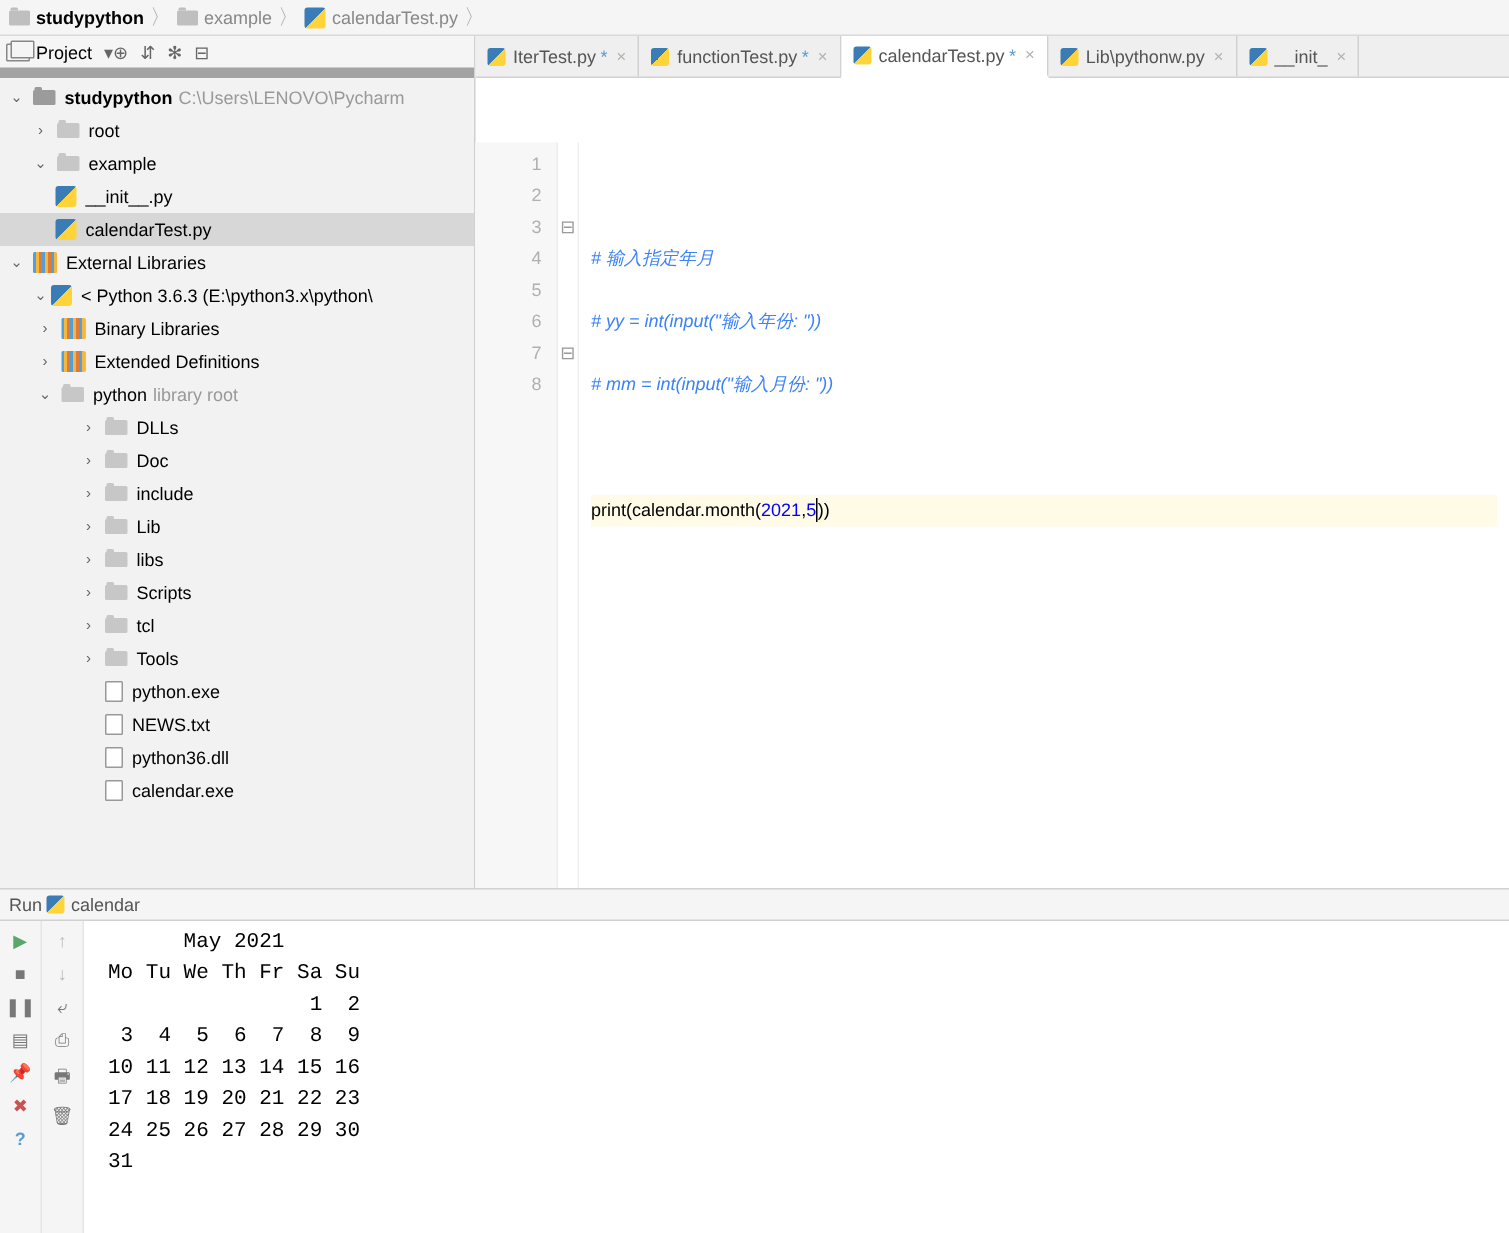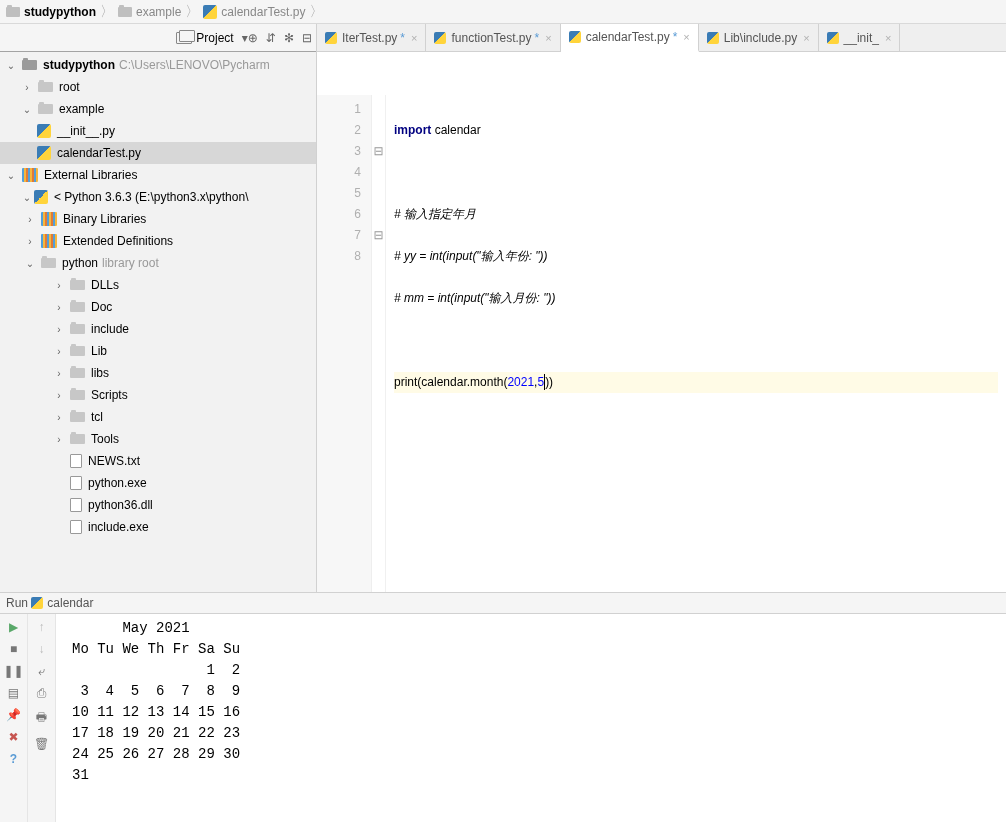--- a/index.html
+++ b/index.html
@@ -11,21 +11,21 @@
 .breadcrumb .sep { color:#aaa; margin:0 4px; font-size:14px; }
 .breadcrumb .item { color:#888; }
 .breadcrumb .item.first { color:#000; font-weight:bold; }
 .folder-icon { display:inline-block; width:14px; height:10px; background:#bfbfbf; border-radius:1px; margin-right:4px; vertical-align:middle; position:relative; }
 .folder-icon:before { content:""; position:absolute; top:-2px; left:1px; width:5px; height:2px; background:#bfbfbf; border-radius:1px 1px 0 0; }
 .py-icon { display:inline-block; width:14px; height:14px; margin-right:4px; vertical-align:middle; background:linear-gradient(135deg,#3a7cb5 50%,#ffd43b 50%); border-radius:2px; }
 
 
 .main-split { display:flex; height:568px; }
 .sidebar { width:317px; background:#f2f2f2; border-right:1px solid #d1d1d1; display:flex; flex-direction:column; }
-.sidebar-header { height:28px; background:#f5f5f5; border-bottom:1px solid #a3a3a3; display:flex; align-items:center; justify-content:flex-end; padding:0 4px; }
+.sidebar-header { height:28px; background:#f5f5f5; border-bottom:7px solid #a3a3a3; display:flex; align-items:center; justify-content:flex-start; padding:0 4px; }
 .sidebar-header .left { display:flex; align-items:center; gap:4px; }
 .proj-stack { display:inline-block; width:16px; height:12px; border:1px solid #888; border-radius:1px; position:relative; }
 .proj-stack:before { content:""; position:absolute; left:2px; top:-3px; width:14px; height:10px; border:1px solid #888; border-radius:1px; background:#f5f5f5; }
 .chev { color:#666; margin-left:4px; }
 .sidebar-header .right { display:flex; gap:8px; color:#666; }
 .tool-icon { cursor:pointer; }
 
 .tree { flex:1; overflow:hidden; padding-top:2px; user-select:none; }
 .tree-row { display:flex; align-items:center; height:22px; white-space:nowrap; }
 .tree-row.selected { background:#d7d7d7; }
@@ -47,21 +47,21 @@
 .tab { display:flex; align-items:center; padding:0 8px; border-right:1px solid #d1d1d1; color:#555; position:relative; }
 .tab.active { background:#fff; border-bottom:2px solid #fff; margin-bottom:-1px; }
 .tab .close { margin-left:6px; color:#b0b0b0; font-size:11px; }
 .tab .dirty { color:#5a9bd5; margin-left:3px; }
 
 .editor-body { flex:1; display:flex; font-family:Consolas,'Courier New',monospace; font-size:14px; background:#fff; }
 .gutter { width:55px; text-align:right; padding:4px 10px 0 0; color:#b0b0b0; background:#f7f7f7; border-right:1px solid #eee; line-height:21px; }
 .fold-col { width:14px; background:#fff; border-right:1px solid #f0f0f0; padding-top:4px; line-height:21px; color:#b0b0b0; font-size:10px; text-align:center; }
 .code { flex:1; padding:4px 8px 0 8px; line-height:21px; white-space:pre; }
 .kw { color:#000080; font-weight:bold; }
-.cm { color:#000000; font-style:italic; }
+.cm { color:#3b82f6; font-style:italic; }
 .num { color:#0000ff; }
 .ident { color:#000; }
 .hl-line { background:#fffbe6; display:inline-block; width:100%; }
 .caret { display:inline-block; width:1px; height:16px; background:#000; vertical-align:middle; position:relative; top:-1px; }
 
 
 .run-bar { height:22px; background:#f5f5f5; border-top:1px solid #d1d1d1; border-bottom:1px solid #d1d1d1; display:flex; align-items:center; padding:0 6px; color:#555; }
 .run-panel { display:flex; height:208px; }
 .run-gutter { width:28px; background:#f5f5f5; border-right:1px solid #e5e5e5; display:flex; flex-direction:column; align-items:center; gap:8px; padding:6px 0; color:#777; font-size:14px; }
 .run-gutter .play { color:#59a869; }
@@ -190,36 +190,36 @@
           <span class="label">tcl</span>
         </div>
         <div class="tree-row indent3">
           <span class="expander">›</span>
           <span class="dir-icon"></span>
           <span class="label">Tools</span>
         </div>
         <div class="tree-row indent3">
           <span class="expander none">·</span>
           <span class="file-icon"></span>
+          <span class="label">python.exe</span>
+        </div>
+        <div class="tree-row indent3">
+          <span class="expander none">·</span>
+          <span class="file-icon"></span>
           <span class="label">NEWS.txt</span>
-        </div>
-        <div class="tree-row indent3">
-          <span class="expander none">·</span>
-          <span class="file-icon"></span>
-          <span class="label">python.exe</span>
         </div>
         <div class="tree-row indent3">
           <span class="expander none">·</span>
           <span class="file-icon"></span>
           <span class="label">python36.dll</span>
         </div>
         <div class="tree-row indent3">
           <span class="expander none">·</span>
           <span class="file-icon"></span>
-          <span class="label">include.exe</span>
+          <span class="label">calendar.exe</span>
         </div>
       </div>
   </div>
 
   <div class="editor-area">
     <div class="tabs" id="tabs">
         <div class="tab">
           <span class="py-icon" style="width: 12px; height: 12px; margin-right: 5px;"></span>
           <span>IterTest.py</span>
           <span class="dirty">*</span>
@@ -232,21 +232,21 @@
           <span class="close">×</span>
         </div>
         <div class="tab active">
           <span class="py-icon" style="width: 12px; height: 12px; margin-right: 5px;"></span>
           <span>calendarTest.py</span>
           <span class="dirty">*</span>
           <span class="close">×</span>
         </div>
         <div class="tab">
           <span class="py-icon" style="width: 12px; height: 12px; margin-right: 5px;"></span>
-          <span>Lib\include.py</span>
+          <span>Lib\pythonw.py</span>
           <span class="close">×</span>
         </div>
         <div class="tab">
           <span class="py-icon" style="width: 12px; height: 12px; margin-right: 5px;"></span>
           <span>__init_</span>
           <span class="close">×</span>
         </div>
       </div>
     <div class="editor-body">
       <div class="gutter" id="gutter">
@@ -263,21 +263,20 @@
 <div>&nbsp;</div>
           <div>&nbsp;</div>
           <div style="color:#999">⊟</div>
           <div>&nbsp;</div>
           <div>&nbsp;</div>
           <div>&nbsp;</div>
           <div style="color:#999">⊟</div>
           <div>&nbsp;</div>
       </div>
       <div class="code">
-<div><span class="kw">import</span><span class="ident"> calendar</span></div>
 <div>&nbsp;</div>
 <div><span class="cm"># 输入指定年月</span></div>
 <div><span class="cm"># yy = int(input("输入年份: "))</span></div>
 <div><span class="cm"># mm = int(input("输入月份: "))</span></div>
 <div>&nbsp;</div>
 <div class="hl-line"><span class="ident">print</span><span class="ident">(calendar.month(</span><span class="num">2021</span><span class="ident">,</span><span class="num">5</span><span class="caret"></span><span class="ident">))</span></div>
       </div>
     </div>
   </div>
 </div>

